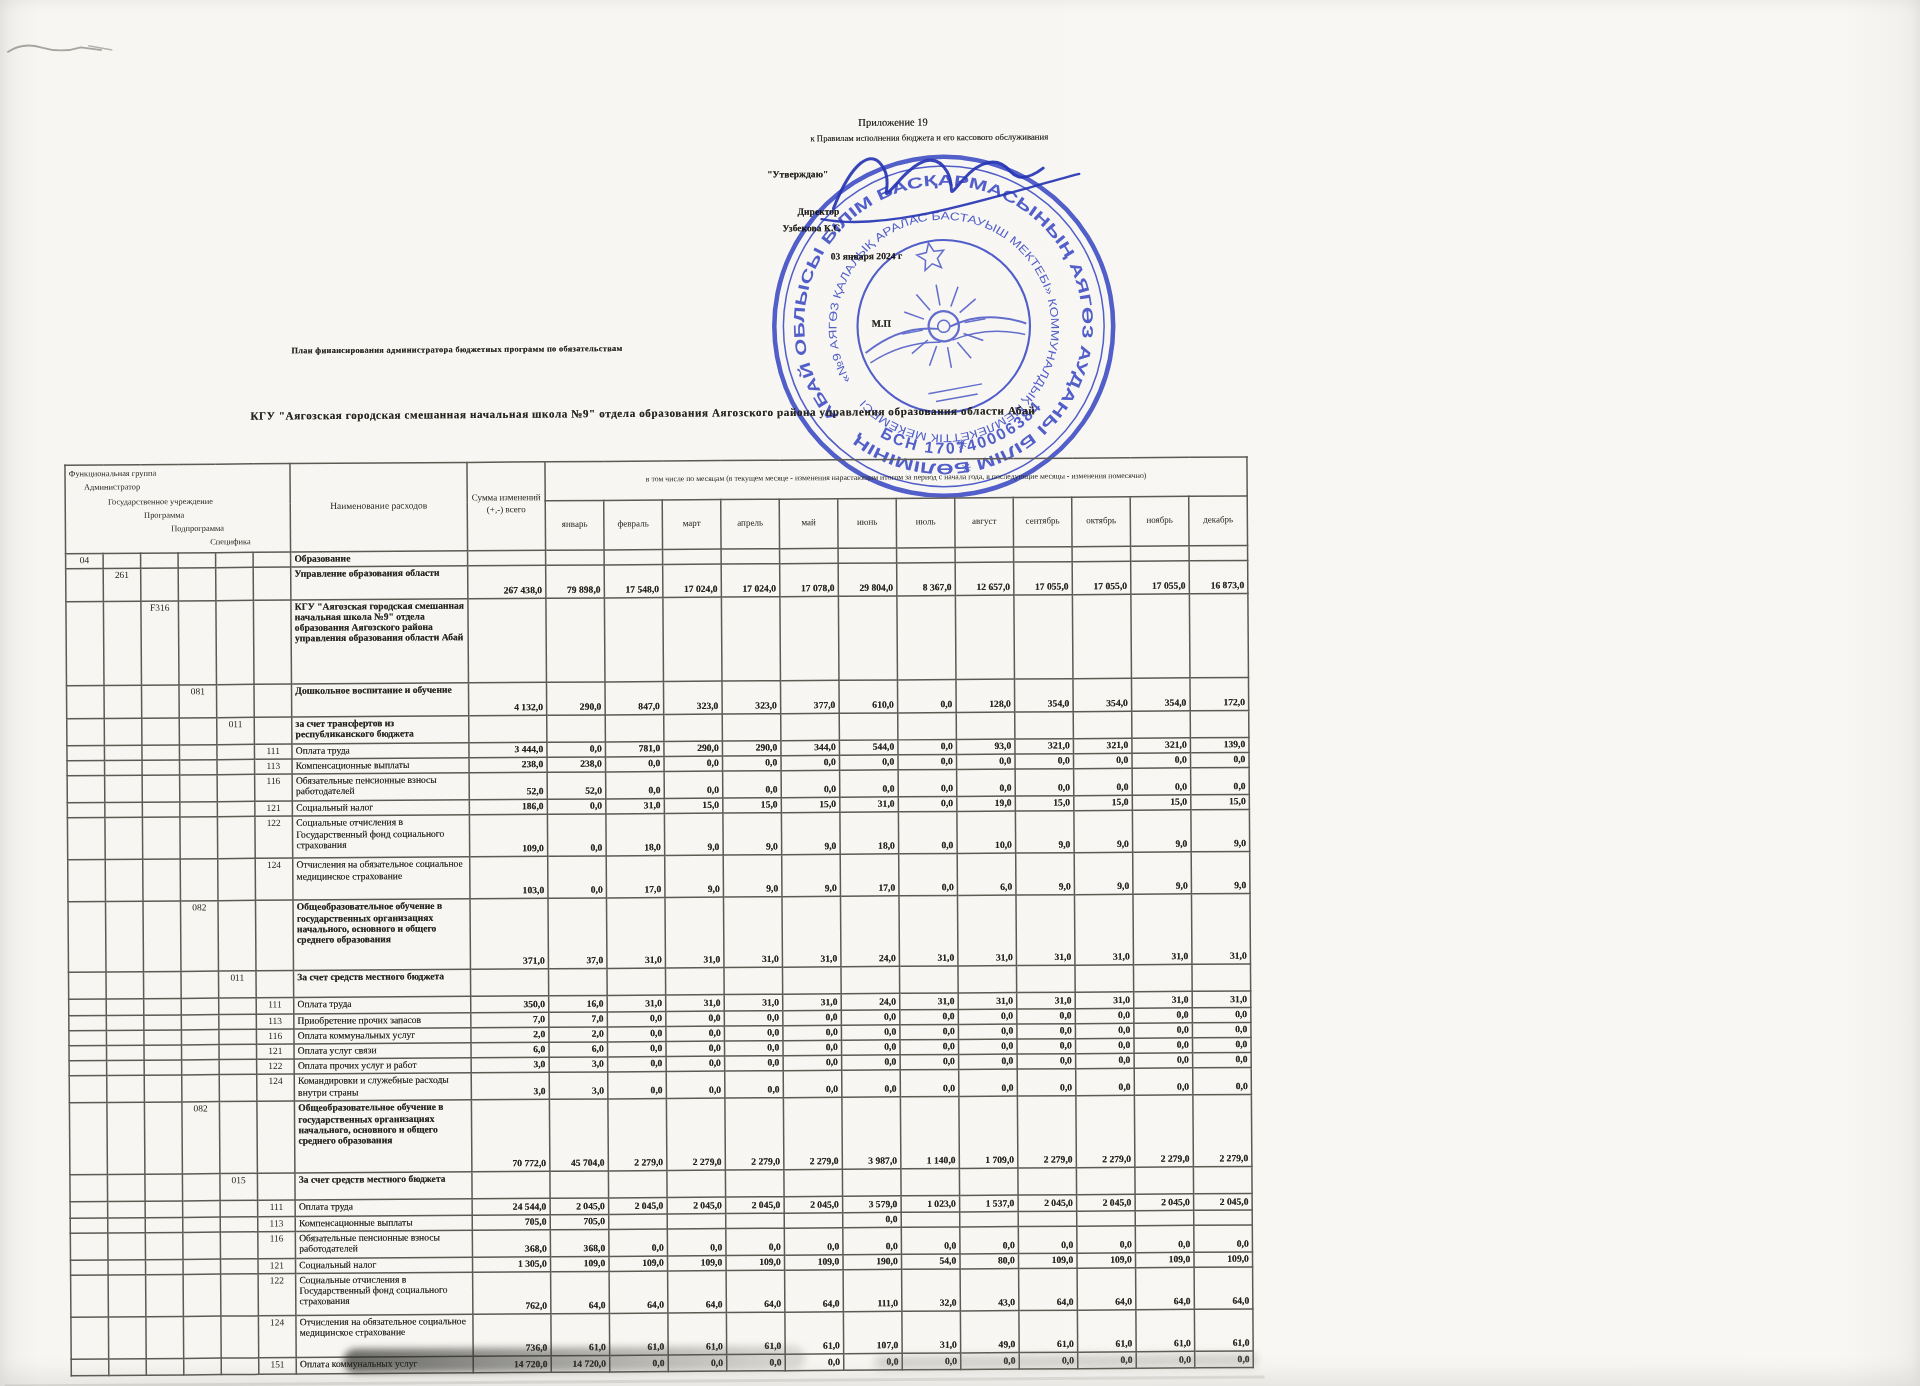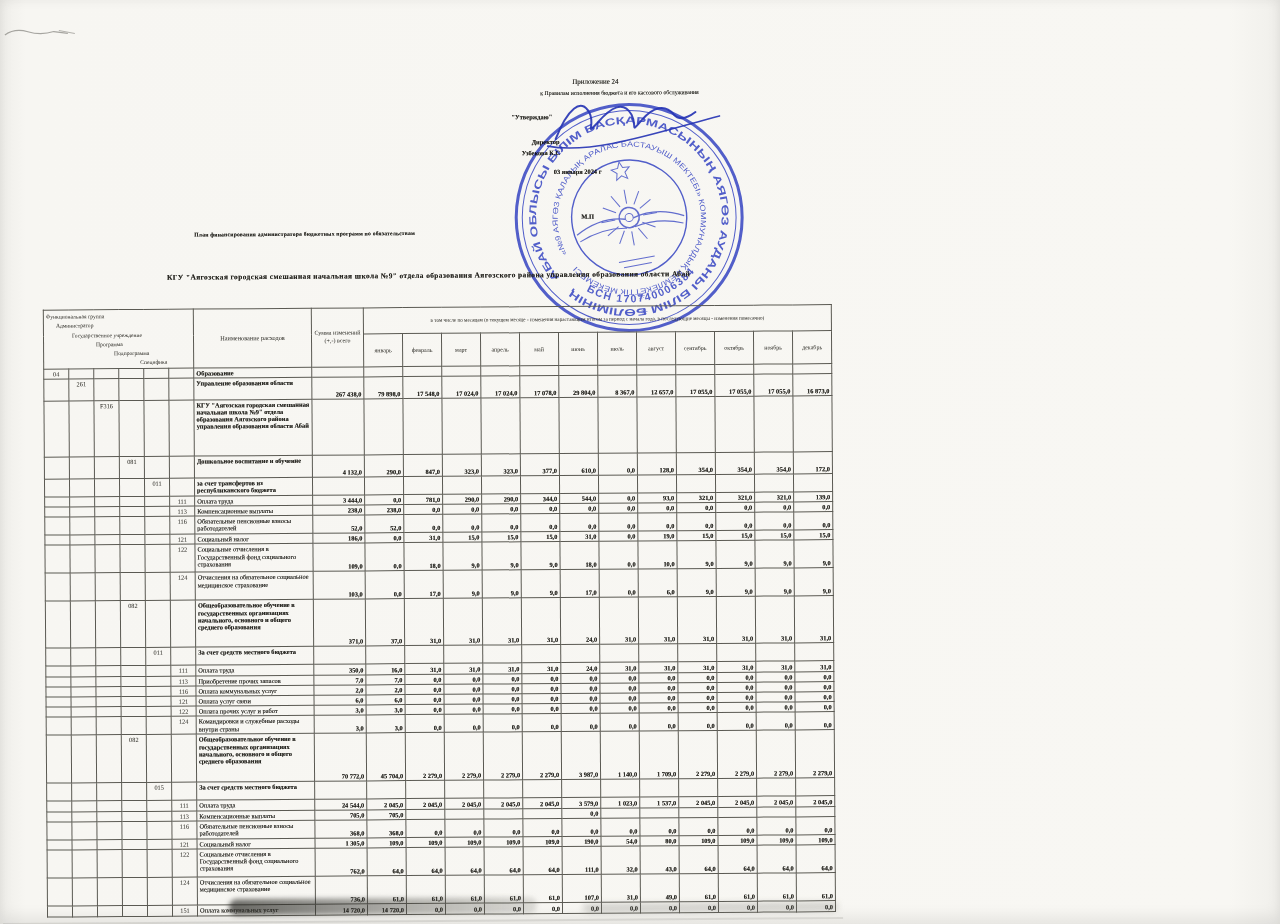--- a/index.html
+++ b/index.html
@@ -55,21 +55,21 @@
 <body>
 
 <div id="paper">
 <div id="content">
 
   <svg class="abs" style="left:4px;top:20px;" width="90" height="22">
     <path d="M 4 12 q 10 -7 23 -3 t 26 0 l 14 2" fill="none" stroke="#a6a5a0" stroke-width="1.2"></path>
     <path d="M 58 8 l 16 3" fill="none" stroke="#b3b2ad" stroke-width="1"></path>
   </svg>
 
-  <div class="abs nowrap fuzz t-appendix1">Приложение 24</div>
+  <div class="abs nowrap fuzz t-appendix1">Приложение 19</div>
   <div class="abs nowrap fuzz t-appendix2">к Правилам исполнения бюджета и его кассового обслуживания</div>
 
   <div>
     <div class="abs nowrap fuzz b t-approved">"Утверждаю"</div>
     <div class="abs nowrap fuzz b t-director">Директор</div>
     <div class="abs nowrap fuzz b t-name">Узбекова К.С</div>
     <div class="abs nowrap fuzz b t-date">03 января 2024 г</div>
     <div class="abs nowrap fuzz b t-mp">М.П</div>
   </div>
 

